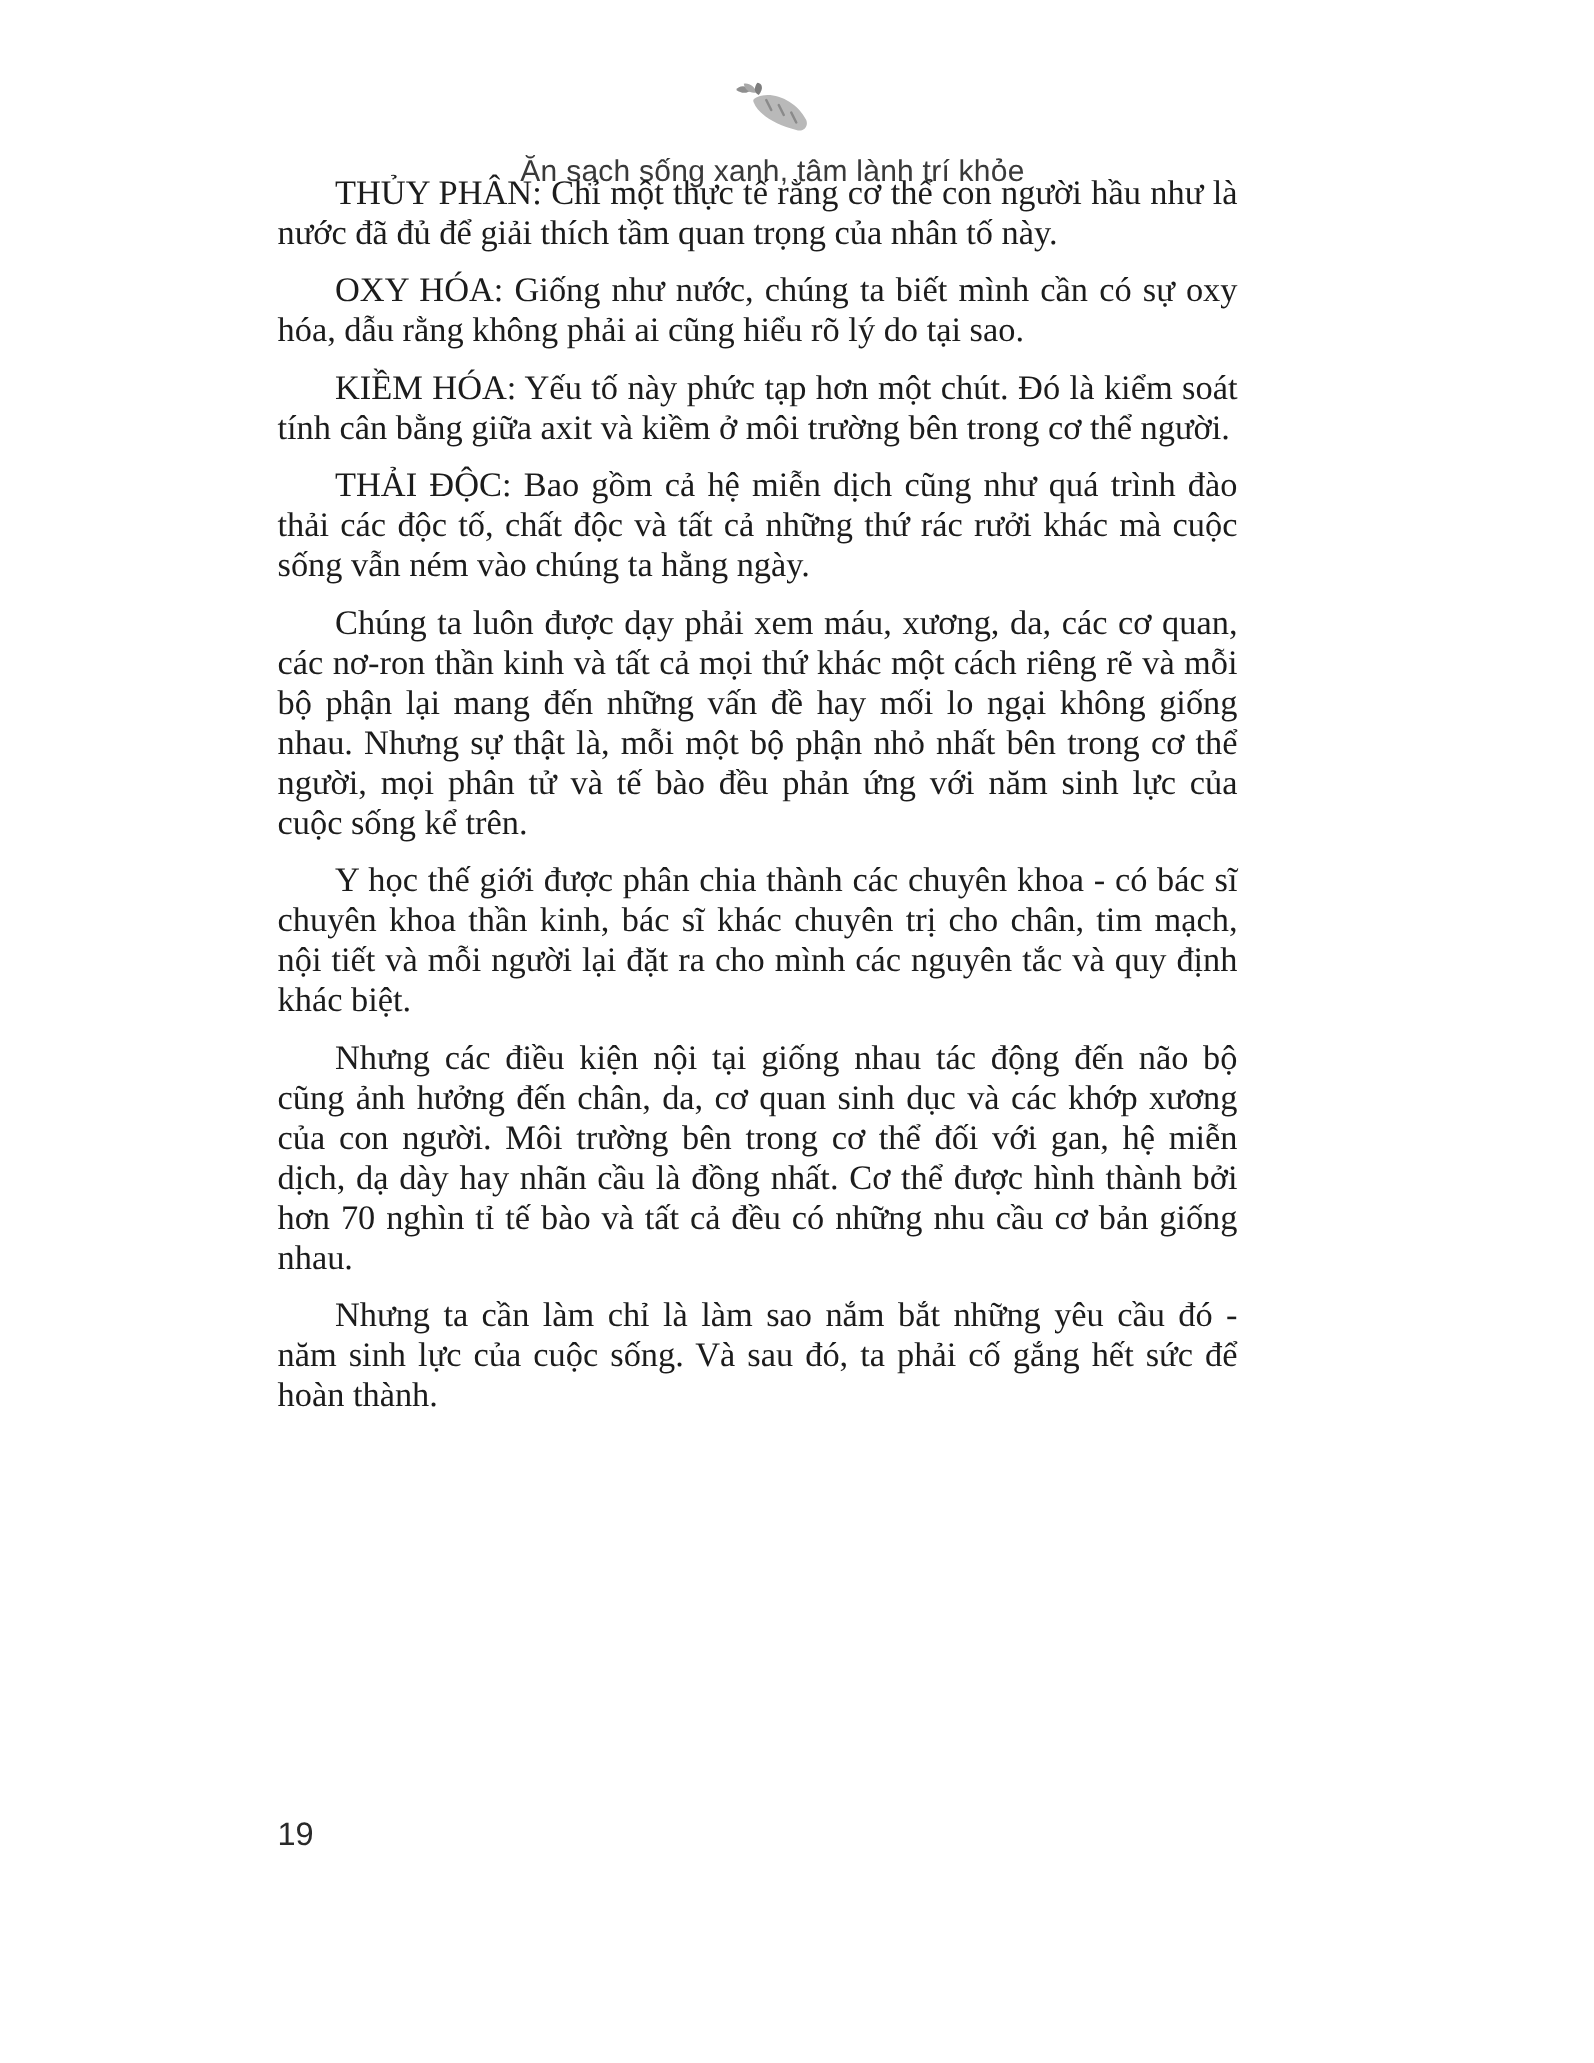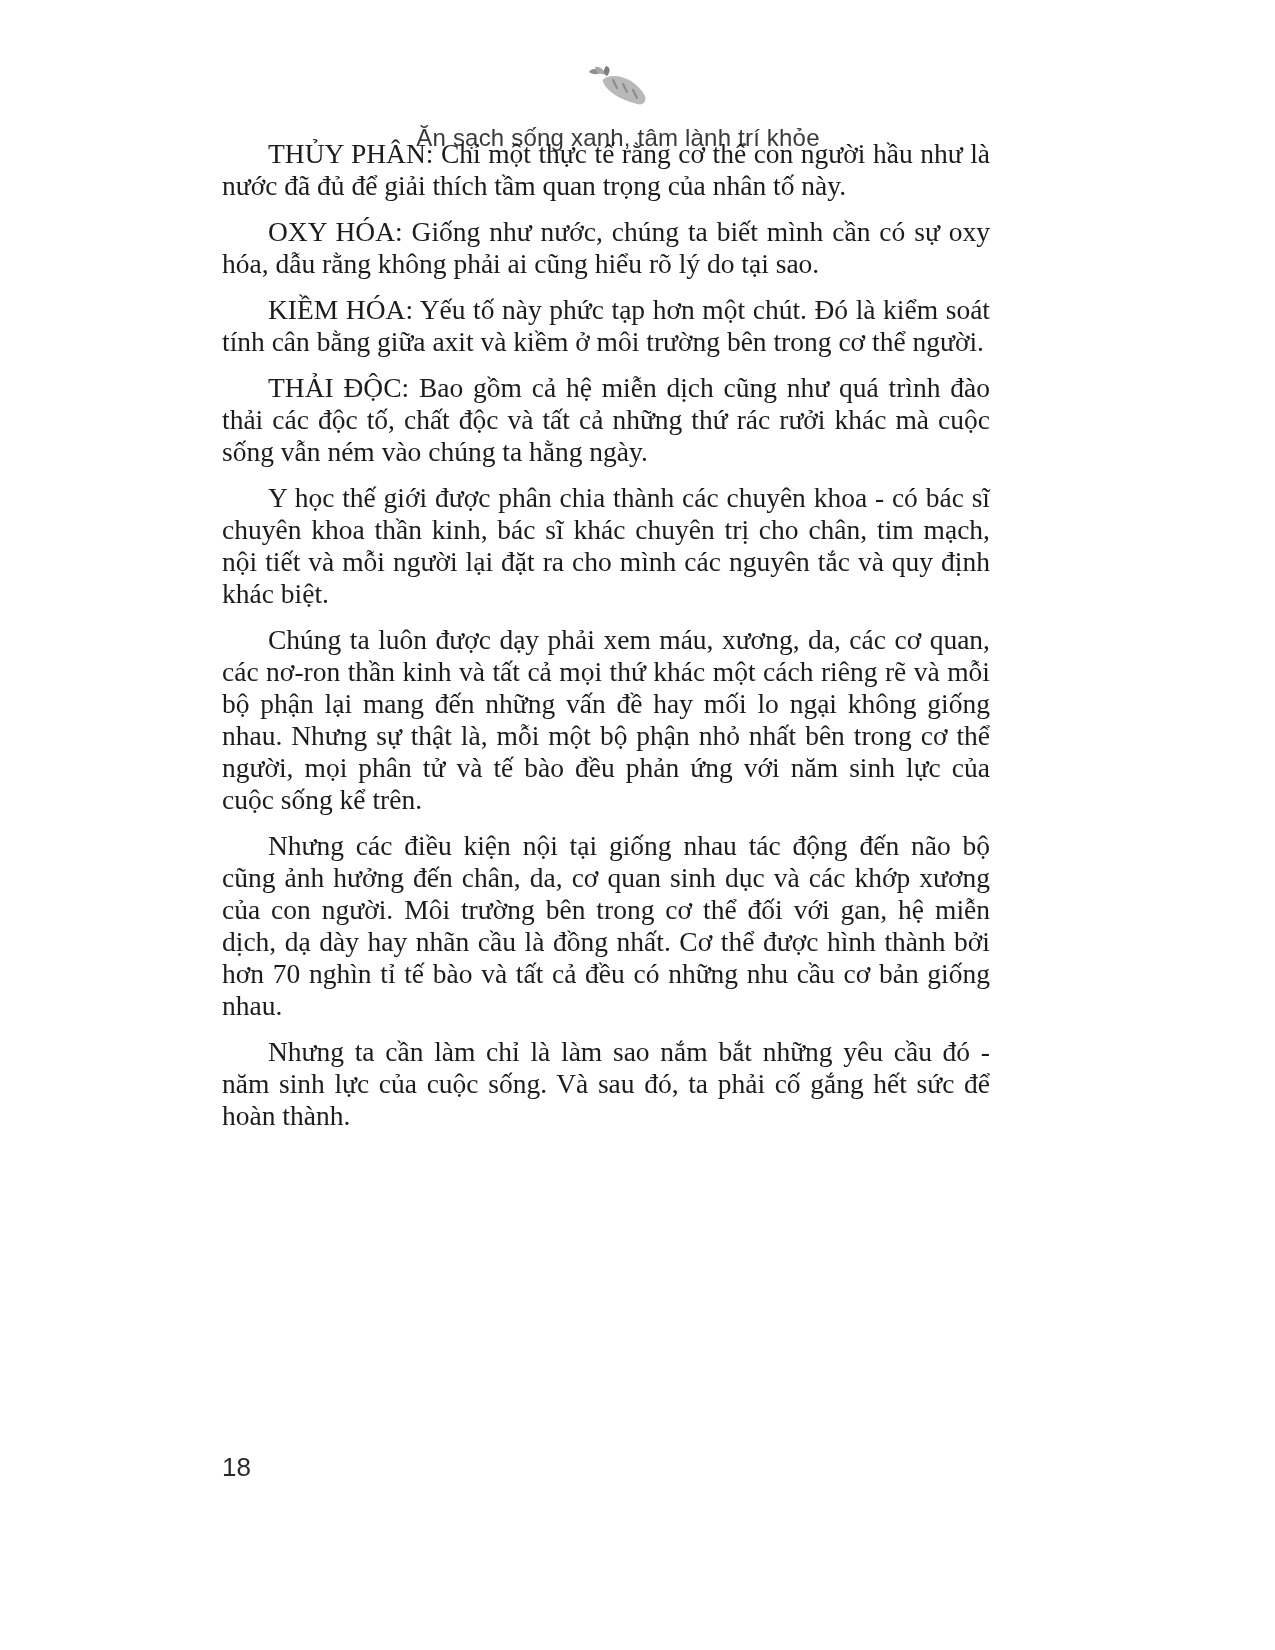--- a/index.html
+++ b/index.html
@@ -78,21 +78,21 @@
       </svg>
     </span>
     <span class="header-title">Ăn sạch sống xanh, tâm lành trí khỏe</span>
   </div>
 
   <div class="body-text">
       <p class="para">THỦY PHÂN: Chỉ một thực tế rằng cơ thể con người hầu như là nước đã đủ để giải thích tầm quan trọng của nhân tố này.</p>
       <p class="para">OXY HÓA: Giống như nước, chúng ta biết mình cần có sự oxy hóa, dẫu rằng không phải ai cũng hiểu rõ lý do tại sao.</p>
       <p class="para">KIỀM HÓA: Yếu tố này phức tạp hơn một chút. Đó là kiểm soát tính cân bằng giữa axit và kiềm ở môi trường bên trong cơ thể người.</p>
       <p class="para">THẢI ĐỘC: Bao gồm cả hệ miễn dịch cũng như quá trình đào thải các độc tố, chất độc và tất cả những thứ rác rưởi khác mà cuộc sống vẫn ném vào chúng ta hằng ngày.</p>
+      <p class="para">Chúng ta luôn được dạy phải xem máu, xương, da, các cơ quan, các nơ-ron thần kinh và tất cả mọi thứ khác một cách riêng rẽ và mỗi bộ phận lại mang đến những vấn đề hay mối lo ngại không giống nhau. Nhưng sự thật là, mỗi một bộ phận nhỏ nhất bên trong cơ thể người, mọi phân tử và tế bào đều phản ứng với năm sinh lực của cuộc sống kể trên.</p>
       <p class="para">Y học thế giới được phân chia thành các chuyên khoa - có bác sĩ chuyên khoa thần kinh, bác sĩ khác chuyên trị cho chân, tim mạch, nội tiết và mỗi người lại đặt ra cho mình các nguyên tắc và quy định khác biệt.</p>
-      <p class="para">Chúng ta luôn được dạy phải xem máu, xương, da, các cơ quan, các nơ-ron thần kinh và tất cả mọi thứ khác một cách riêng rẽ và mỗi bộ phận lại mang đến những vấn đề hay mối lo ngại không giống nhau. Nhưng sự thật là, mỗi một bộ phận nhỏ nhất bên trong cơ thể người, mọi phân tử và tế bào đều phản ứng với năm sinh lực của cuộc sống kể trên.</p>
       <p class="para">Nhưng các điều kiện nội tại giống nhau tác động đến não bộ cũng ảnh hưởng đến chân, da, cơ quan sinh dục và các khớp xương của con người. Môi trường bên trong cơ thể đối với gan, hệ miễn dịch, dạ dày hay nhãn cầu là đồng nhất. Cơ thể được hình thành bởi hơn 70 nghìn tỉ tế bào và tất cả đều có những nhu cầu cơ bản giống nhau.</p>
       <p class="para">Nhưng ta cần làm chỉ là làm sao nắm bắt những yêu cầu đó - năm sinh lực của cuộc sống. Và sau đó, ta phải cố gắng hết sức để hoàn thành.</p>
     </div>
 
-  <div class="page-number">18</div>
+  <div class="page-number">19</div>
 
 </div>
 
 </body></html>

